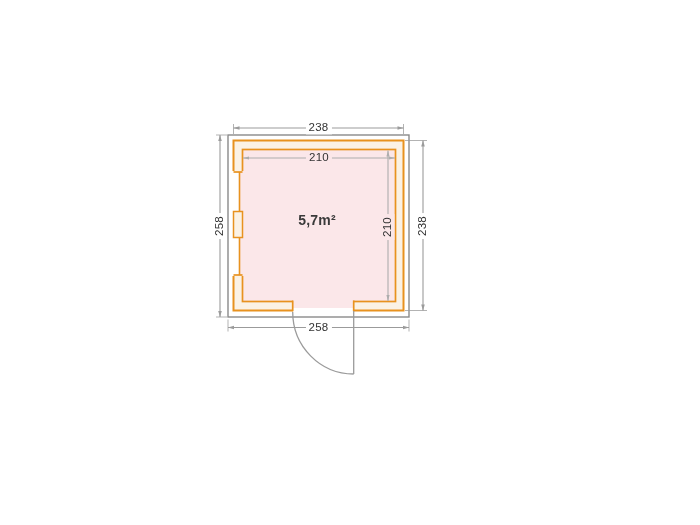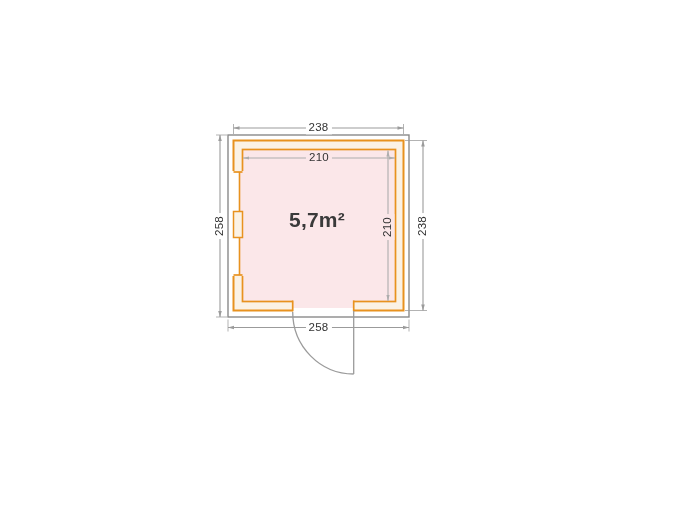--- a/index.html
+++ b/index.html
@@ -23,21 +23,21 @@
   .arrow     {fill:var(--dim-line,#9b9b9b);stroke:none;}
   .arrowl    {fill:var(--dim-line-light,#adadad);stroke:none;}
   .door      {stroke:var(--door-line,#9b9b9b);stroke-width:1.3;fill:none;}
 
   .dim-label{position:absolute;transform:translate(-50%,-50%);
              font-size:11.5px;color:var(--text,#333);background:#fff;
              padding:0 3px;line-height:1.15;white-space:nowrap;letter-spacing:.3px;}
   .dim-label.rot{transform:translate(-50%,-50%) rotate(-90deg);}
   .dim-label.on-floor{background:var(--floor-fill,#fbe7e9);}
   .area-label{position:absolute;transform:translate(-50%,-50%);
-              font-size:21px;font-weight:700;color:#3a3a3a;
+              font-size:14px;font-weight:700;color:#3a3a3a;
               white-space:nowrap;letter-spacing:.2px;}
 </style>
 </head>
 <body>
 
 <div class="plan">
 
   <svg width="700" height="525" viewBox="0 0 700 525">
 
     <rect class="base" x="228" y="135" width="181" height="182"></rect>

